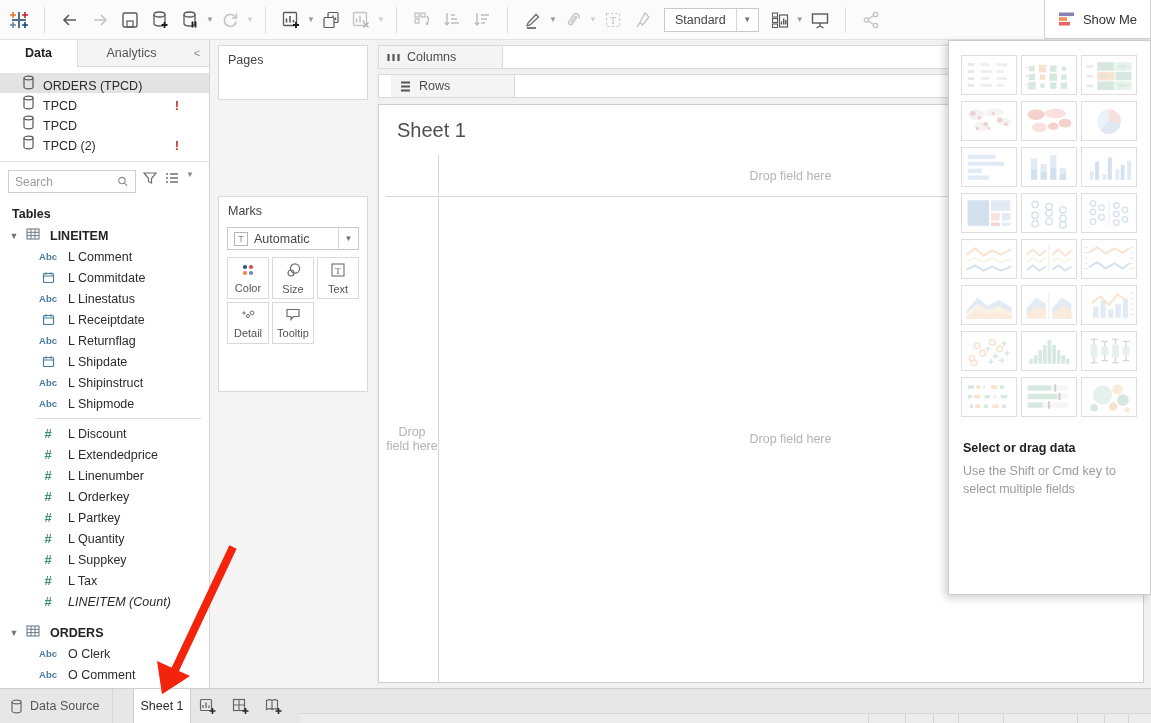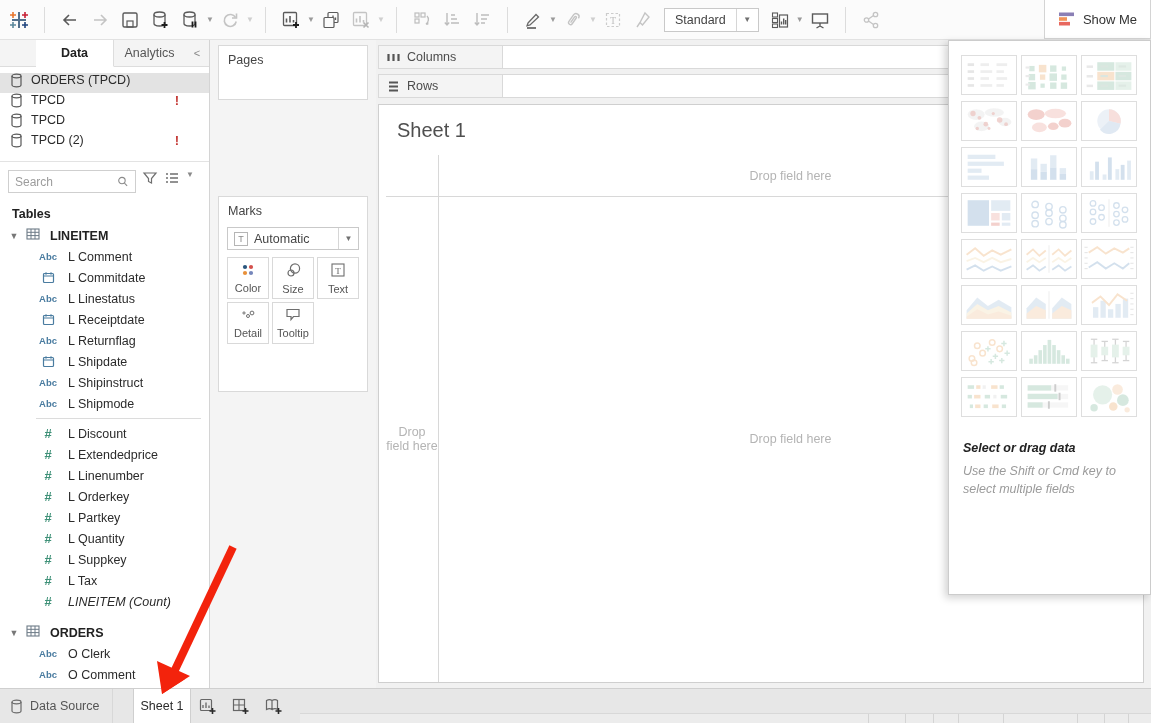--- a/index.html
+++ b/index.html
@@ -15,26 +15,26 @@
   .tb-caret { width:10px; height:30px; display:flex; align-items:center; justify-content:center; color:#9a9a9a; font-size:8px; }
   .tb-caret.dis { color:#cfcfcf; }
   .combo { display:flex; align-items:center; border:1px solid #c9c9c9; background:#fff; height:24px; margin:0 6px; }
   .combo-text { padding:0 10px; font-size:12.5px; color:#444; min-width:62px; }
   .combo-caret { width:22px; height:100%; border-left:1px solid #d6d6d6; display:flex; align-items:center; justify-content:center; color:#707070; font-size:8px; }
   .showme-btn { position:absolute; right:0; top:0; height:39px; width:107px; background:#fff; border:1px solid #d4d4d4; border-top:none; display:flex; align-items:center; justify-content:center; gap:7px; }
   .showme-btn span.lbl { font-size:13px; color:#333; }
 
   
   .sidebar { position:absolute; left:0; top:40px; width:210px; height:648px; background:#fff; border-right:1px solid #d4d4d4; overflow:hidden; }
-  .side-tabs { display:flex; height:27px; background:#f4f4f4; border-bottom:1px solid #ddd;padding-left:36px; }
+  .side-tabs { display:flex; height:27px; background:#f4f4f4; border-bottom:1px solid #ddd; }
   .side-tab { flex:0 0 78px; display:flex; align-items:center; justify-content:center; font-size:12.5px; color:#555; }
   .side-tab.active { background:#fff; font-weight:bold; color:#222; border-right:1px solid #ddd; border-bottom:1px solid #fff; margin-bottom:-1px; }
   .side-tab.plain { flex:1; }
   .side-collapse { width:24px; display:flex; align-items:center; justify-content:center; color:#888; font-size:11px; }
-  .conn-row { height:20px; display:flex; align-items:flex-start; padding-left:10px; position:relative; }
+  .conn-row { height:20px; display:flex; align-items:flex-end; padding-left:22px; position:relative; }
   .conn-row.selected { background:#e3e3e3; }
   .conn-name { margin-left:8px; font-size:12.5px; color:#2b2b2b; }
   .conn-warn { position:absolute; right:30px; color:#c43a36; font-weight:bold; font-size:13px; }
   .conn-block { padding:6px 0 8px 0; border-bottom:1px solid #e3e3e3; }
   .search-row { display:flex; align-items:flex-start; padding:8px 8px 6px 8px; gap:6px; }
   .search-box { flex:0 0 128px; height:23px; border:1px solid #cfcfcf; background:#fff; display:flex; align-items:center; padding:0 6px; }
   .search-box input { border:none; outline:none; width:100%; font-size:12px; color:#444; font-family:"Liberation Sans",sans-serif; }
   .search-box input::placeholder { color:#9c9c9c; }
   .view-caret { color:#8a8a8a; font-size:8px; }
   .tables-label { font-weight:bold; font-size:12.5px; color:#222; padding:8px 0 4px 12px; }
@@ -73,21 +73,21 @@
   .drop-hint { color:#b4b4b4; font-size:12.5px; }
   .drop-top { position:absolute; left:59px; right:0; top:50px; height:41px; display:flex; align-items:center; justify-content:center; }
   .drop-left { position:absolute; left:7px; width:52px; top:91px; bottom:0; display:flex; align-items:center; justify-content:center; text-align:center; }
   .drop-main { position:absolute; left:59px; right:0; top:91px; bottom:0; display:flex; align-items:center; justify-content:center; }
 
   
   .showme { position:absolute; left:948px; top:40px; width:203px; height:555px; background:#fff; border:1px solid #cccccc; box-shadow:-3px 3px 8px rgba(0,0,0,.18); }
   .sm-grid { display:grid; grid-template-columns:repeat(3,56px); grid-auto-rows:40px; gap:6px 4px; padding:14px 0 0 12px; }
   .sm-cell { border:1px solid #dedede; background:#fff; display:flex; align-items:center; justify-content:center; }
   .sm-cell svg { opacity:.5; }
-  .sm-footer { padding:24px 0 0 14px;font-style:italic; }
+  .sm-footer { padding:24px 0 0 14px; }
   .sm-f-title { font-weight:bold; font-size:12.5px; color:#222; margin-bottom:7px; }
   .sm-f-text { font-size:12.5px; color:#9b9b9b; line-height:1.45; }
 
   
   .bottombar { position:absolute; left:0; top:688px; width:1151px; height:35px; background:#e7e7e7; border-top:1px solid #cfcfcf; }
   .bb-tab { position:absolute; top:0; height:100%; display:flex; align-items:center; }
   .bb-ds { left:0; width:113px; border-right:1px solid #d8d8d8; padding-left:10px; gap:7px; color:#555; font-size:12.5px; }
   .bb-sheet { left:133px; width:58px; background:#fff; border-left:1px solid #cfcfcf; border-right:1px solid #cfcfcf; justify-content:center; color:#2b2b2b; font-size:12.5px; }
   .bb-icon { position:absolute; top:0; height:100%; width:32px; display:flex; align-items:center; justify-content:center; }
   .bb-strip { position:absolute; left:300px; right:0; bottom:0; height:10px; background:#ececec; border-top:1px solid #d8d8d8; }
@@ -533,21 +533,21 @@
 
   <div class="canvas">
     <div class="shelf" style="top:5px;">
       <div class="shelf-label">
         <svg width="13" height="11" viewBox="0 0 13 11">
             <path d="M1.5 2v7M6.5 2v7M11.5 2v7" stroke="#555" stroke-width="2.2"></path>
           </svg>
         <span>Columns</span>
       </div>
     </div>
-    <div class="shelf" style="top:34px;">
+    <div class="shelf" style="top:34px;padding-left:12px;">
       <div class="shelf-label">
         <svg width="13" height="11" viewBox="0 0 13 11">
             <path d="M2 1.5h9M2 5.5h9M2 9.5h9" stroke="#555" stroke-width="2"></path>
           </svg>
         <span>Rows</span>
       </div>
     </div>
 
     <div class="sheet">
       <div class="sheet-title">Sheet 1</div>

